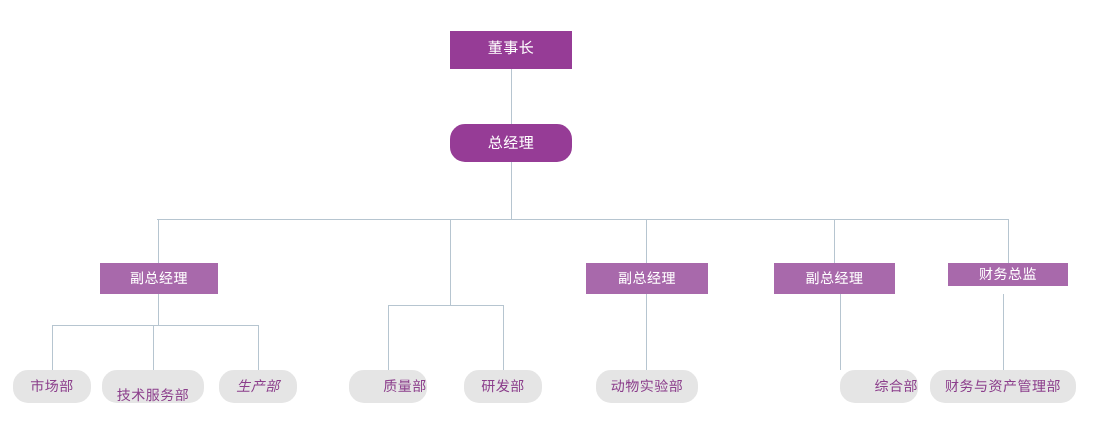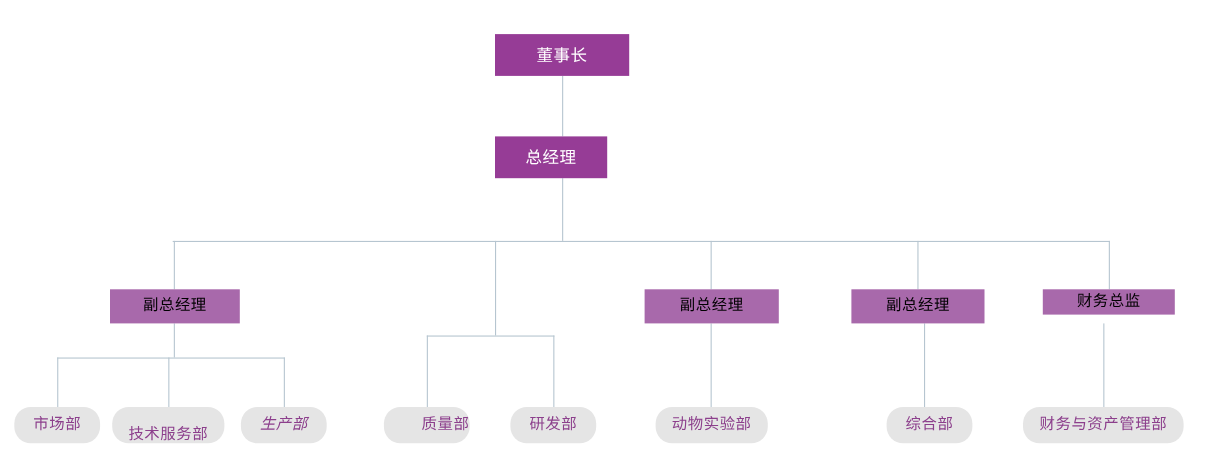--- a/index.html
+++ b/index.html
@@ -30,21 +30,21 @@
     z-index: 2;
     letter-spacing: 0.5px;
   }
   .node.level-top {
     background: #963c96;
     color: #ffffff;
     font-size: 15px;
   }
   .node.level-mid {
     background: #a869ab;
-    color: #000000;
+    color: #ffffff;
     font-size: 14px;
   }
   .node.level-leaf {
     background: #e5e5e5;
     color: #8c3f8c;
     font-size: 14px;
     border-radius: 15px;
   }
   .conn {
     position: absolute;
@@ -80,25 +80,25 @@
   <div class="conn h" style="left:388px; top:305px; width:116px;"></div>
   <div class="conn v" style="left:388px; top:305px; height:65px;"></div>
   <div class="conn v" style="left:503px; top:305px; height:65px;"></div>
 
   <div class="conn v" style="left:646px; top:294px; height:76px;"></div>
 
   <div class="conn v" style="left:840px; top:294px; height:76px;"></div>
 
   <div class="conn v" style="left:1003px; top:294px; height:76px;"></div>
 
-  <div class="node level-top" style="left:450px; top:31px; width:122px; height:38px;">
+  <div class="node level-top" style="left:450px; top:31px; width:122px; height:38px;font-family:Liberation Mono, monospace;">
     <span>董事长</span>
   </div>
 
-  <div class="node level-top" style="left:450px; top:124px; width:102px; height:38px;">
+  <div class="node level-top" style="left:450px; top:124px; width:122px; height:38px;border-radius:15px;">
     <span>总经理</span>
   </div>
 
   <div class="node level-mid" style="left:100px; top:263px; width:118px; height:31px;">
     <span>副总经理</span>
   </div>
 
   <div class="node level-mid" style="left:586px; top:263px; width:122px; height:31px;">
     <span>副总经理</span>
   </div>
@@ -128,21 +128,21 @@
   </div>
 
   <div class="node level-leaf" style="left:464px; top:370px; width:78px; height:33px;text-align:center;">
     <span>研发部</span>
   </div>
 
   <div class="node level-leaf" style="left:596px; top:370px; width:102px; height:33px;">
     <span>动物实验部</span>
   </div>
 
-  <div class="node level-leaf" style="left:806px; top:370px; width:78px; height:33px;">
+  <div class="node level-leaf" style="left:840px; top:370px; width:78px; height:33px;justify-content:flex-end;">
     <span>综合部</span>
   </div>
 
   <div class="node level-leaf" style="left:930px; top:370px; width:146px; height:33px;">
     <span>财务与资产管理部</span>
   </div>
 
 </div>
 
 </body></html>

